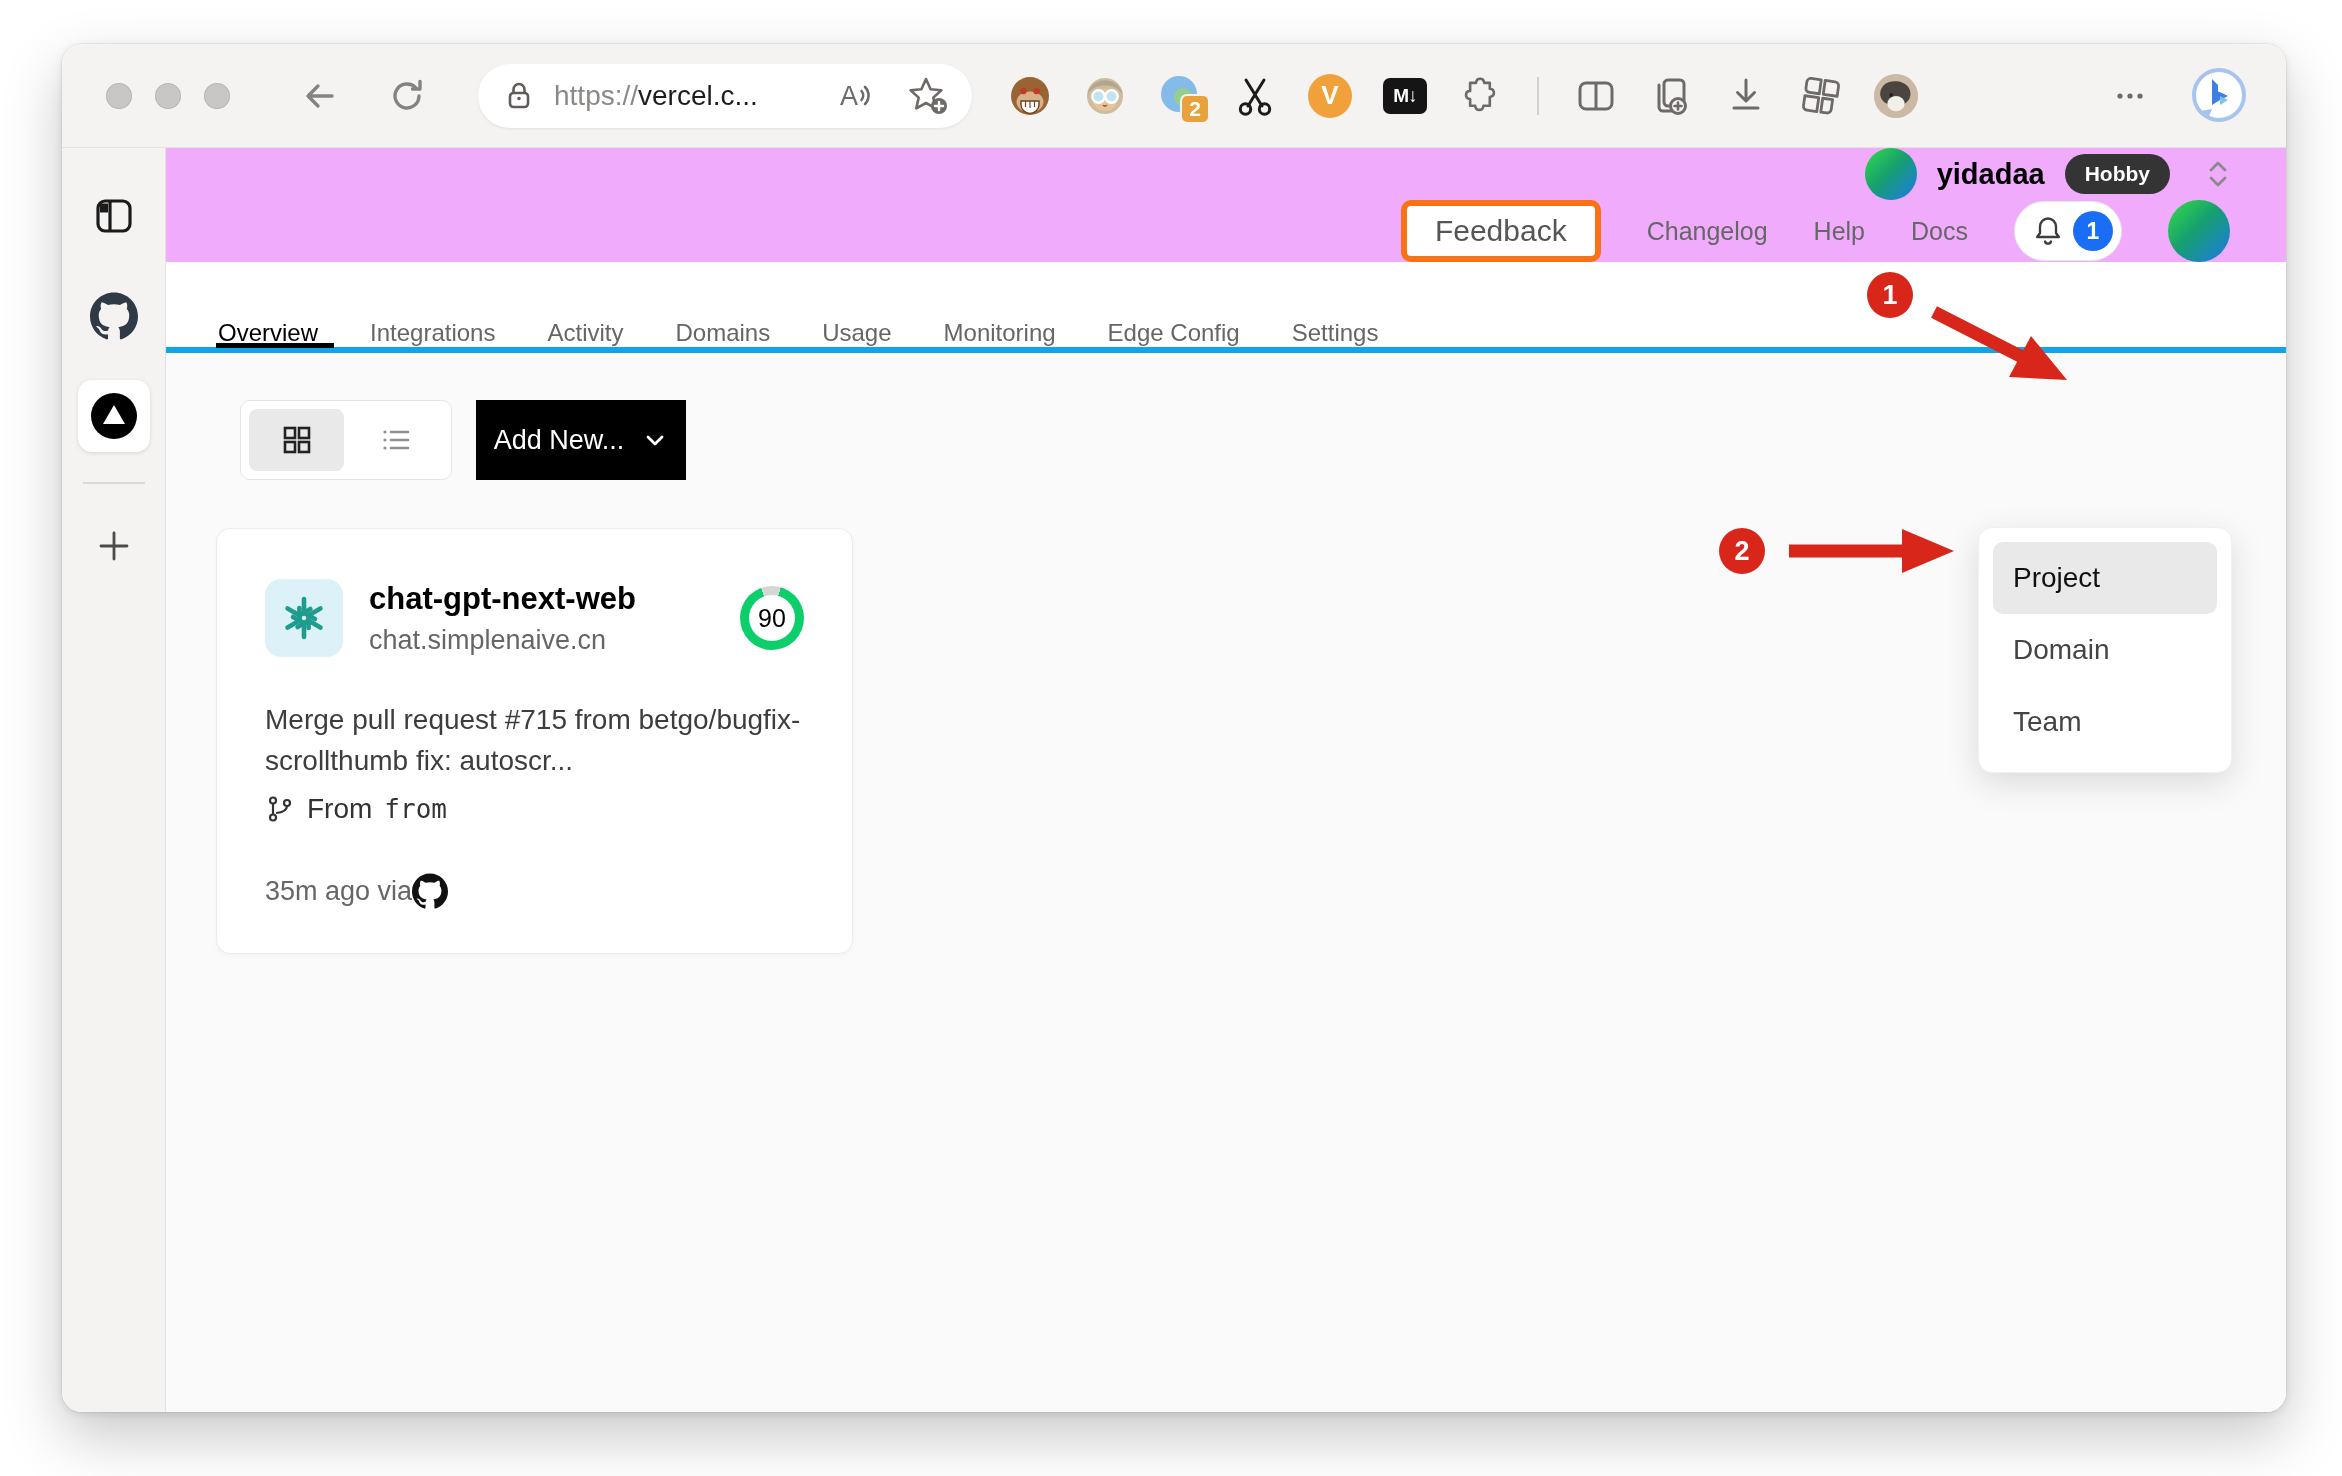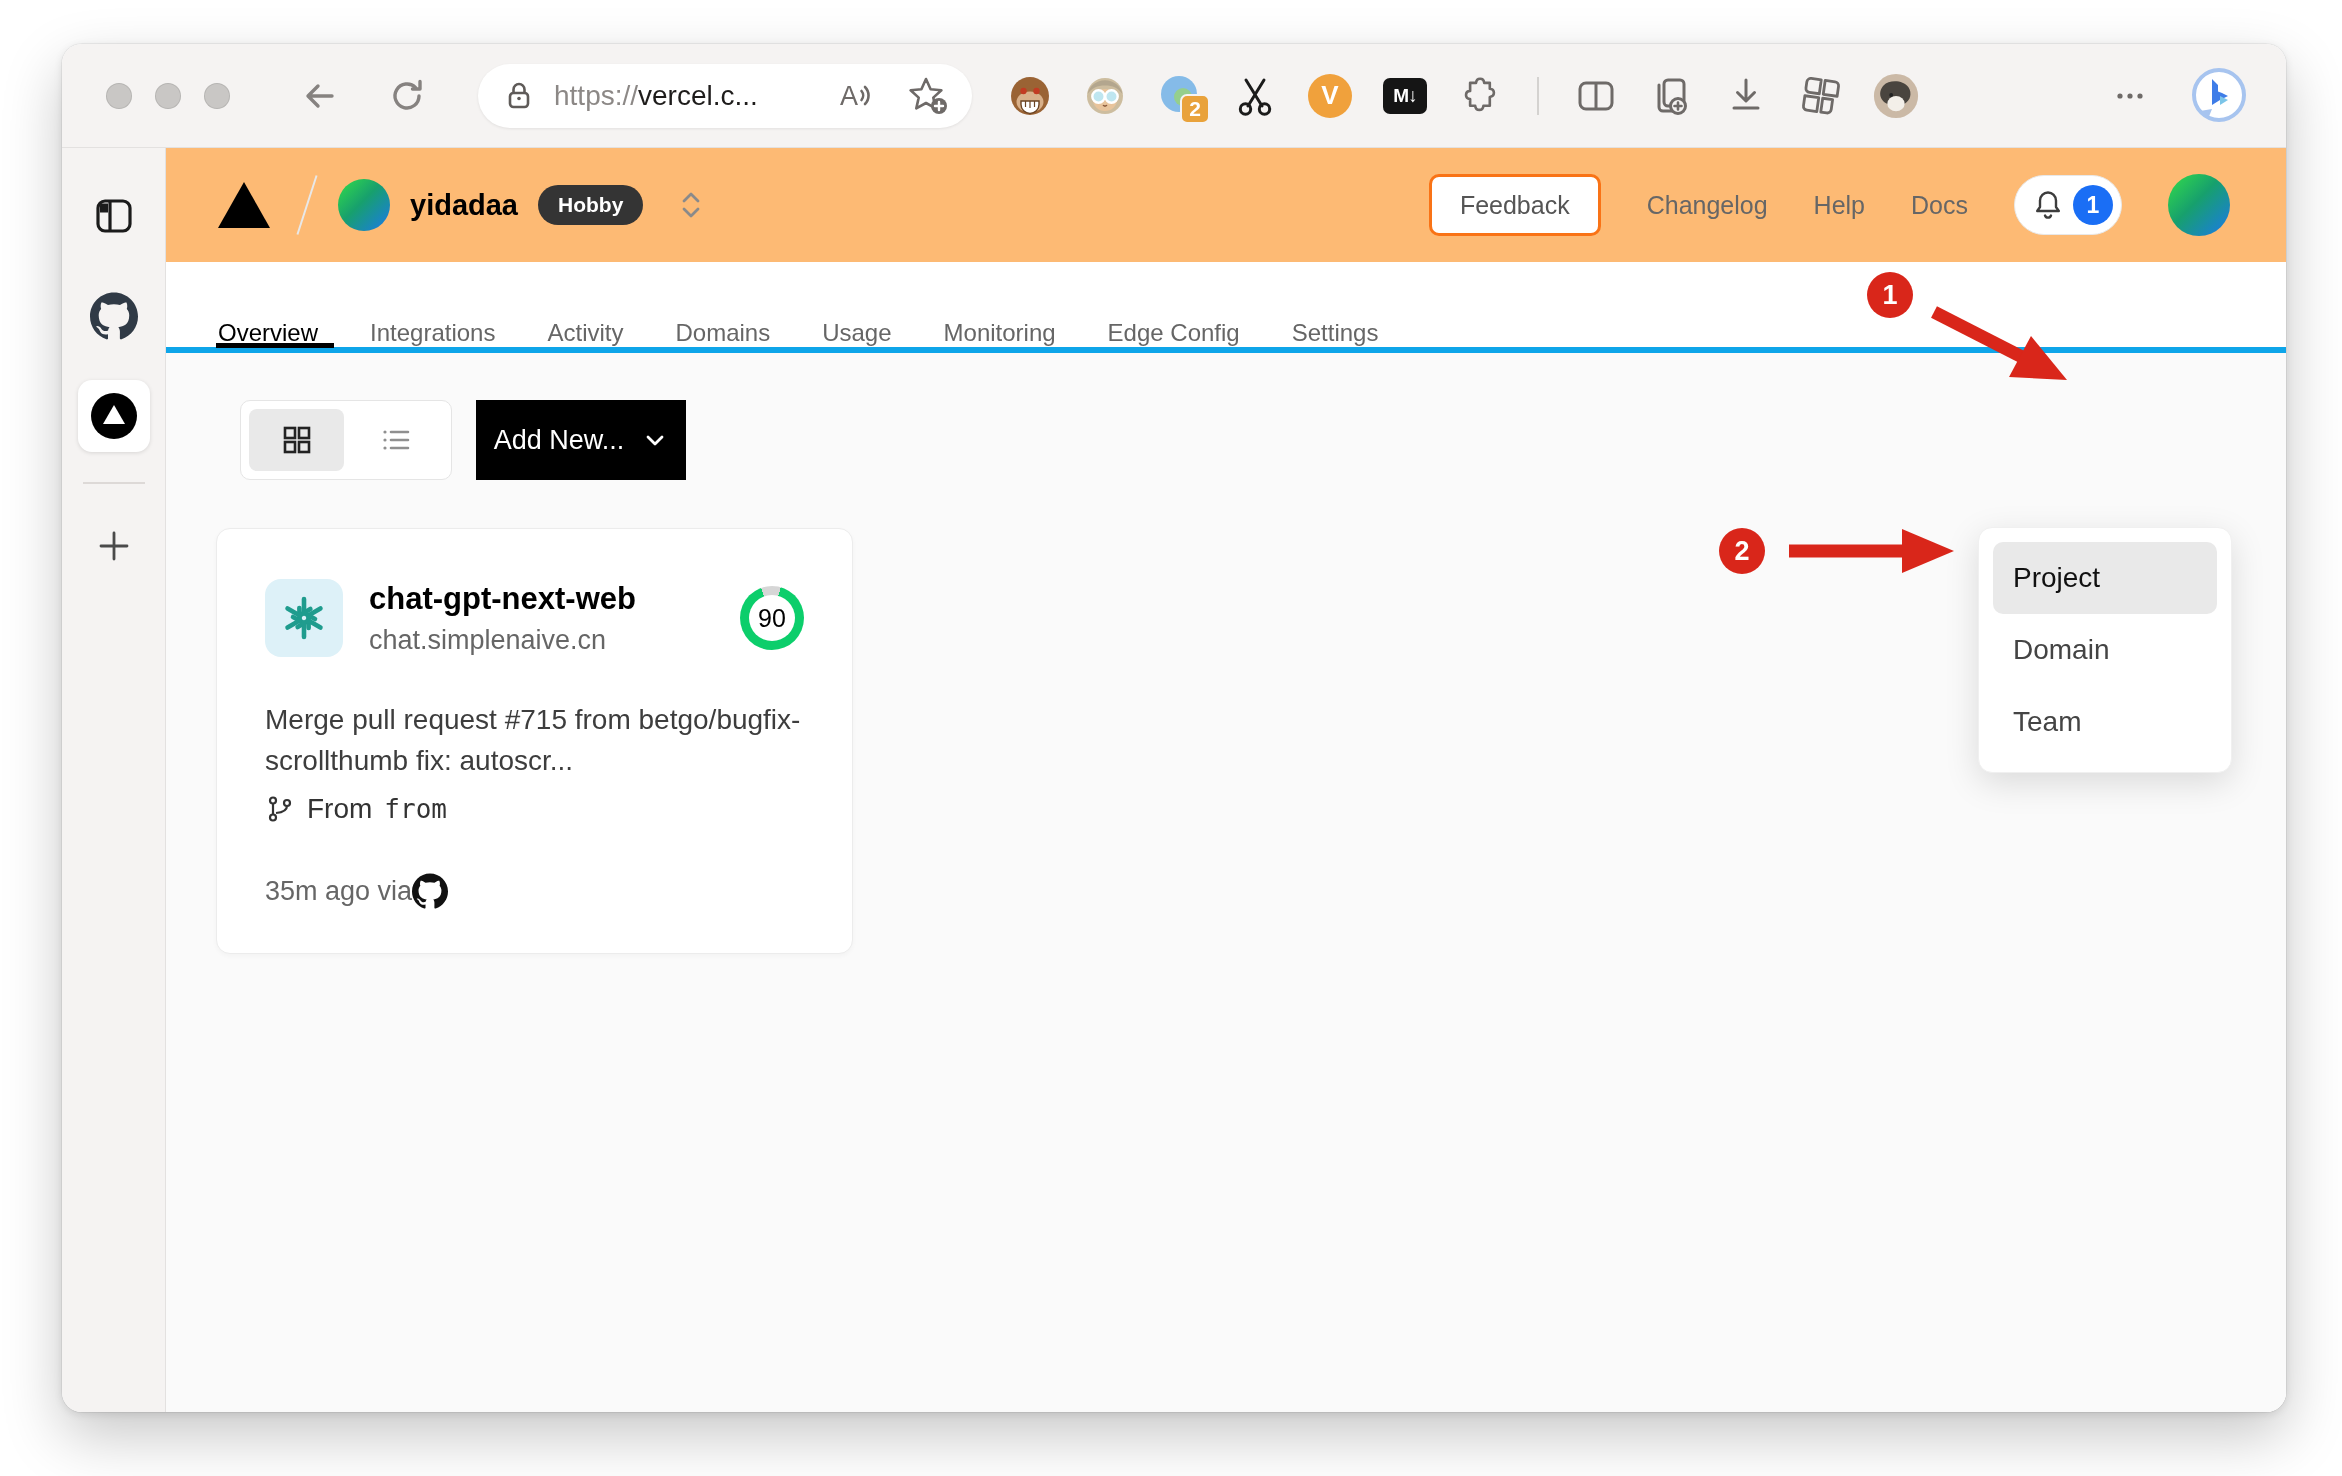--- a/index.html
+++ b/index.html
@@ -54,32 +54,32 @@
     width:104px; flex:0 0 104px; background:#f5f3f2; border-right:1px solid #e3e1e0;
     display:flex; flex-direction:column; align-items:center; padding-top:32px;
   }
   .vtab { width:72px; height:72px; display:flex; align-items:center; justify-content:center; margin-bottom:28px; border-radius:14px; }
   .vtab.active { background:#ffffff; box-shadow:0 1px 4px rgba(0,0,0,.12); }
   .vtab-divider { width:62px; height:2px; background:#ddd9d7; margin:2px 0 26px; }
 
   .main { flex:1; display:flex; flex-direction:column; min-width:0; background:#fff; position:relative; }
 
   
-  .vc-header { height:114px; display:flex; align-items:center; padding:0 56px 0 50px; background:#fdba74; }
+  .vc-header { height:114px; display:flex; align-items:flex-end; padding:0 56px 0 50px; background:#f0abfc;flex-direction:column; }
   .slash { width:2px; height:62px; background:#e8e8e8; transform:rotate(18deg); margin:0 30px 0 34px; }
   .team { display:flex; align-items:center; gap:20px; }
   .grad-avatar { border-radius:50%; background:linear-gradient(135deg,#2fd34f 8%,#17a06d 45%,#1b7ce0 95%); }
   .team-avatar { width:52px; height:52px; }
   .team-name { font-size:29px; font-weight:600; color:#000; }
   .plan-badge { background:#343434; color:#fff; font-size:21px; font-weight:600; padding:8px 20px; border-radius:999px; }
   .selector { margin-left:16px; color:#666; display:flex; align-items:center; }
   .hdr-right { margin-left:auto; display:flex; align-items:center; gap:46px; }
   .feedback-btn {
-    border:3px solid #f97316; background:#fff; border-radius:10px; height:62px; padding:0 28px;
-    font-size:25px; color:#555; display:flex; align-items:center; cursor:pointer;
+    border:6px solid #f97316; background:#fff; border-radius:10px; height:62px; padding:0 28px;
+    font-size:30px; color:#555; display:flex; align-items:center; cursor:pointer;
   }
   .hdr-link { font-size:25px; color:#666; text-decoration:none; }
   .bell-pill {
     height:60px; border:1px solid #e8e8e8; border-radius:999px; background:#fff;
     display:flex; align-items:center; padding:0 8px 0 16px; gap:8px;
   }
   .bell-badge { width:40px; height:40px; border-radius:50%; background:#1a6ef5; color:#fff; font-size:23px; font-weight:600; display:flex; align-items:center; justify-content:center; }
   .user-avatar { width:62px; height:62px; }
 
   

